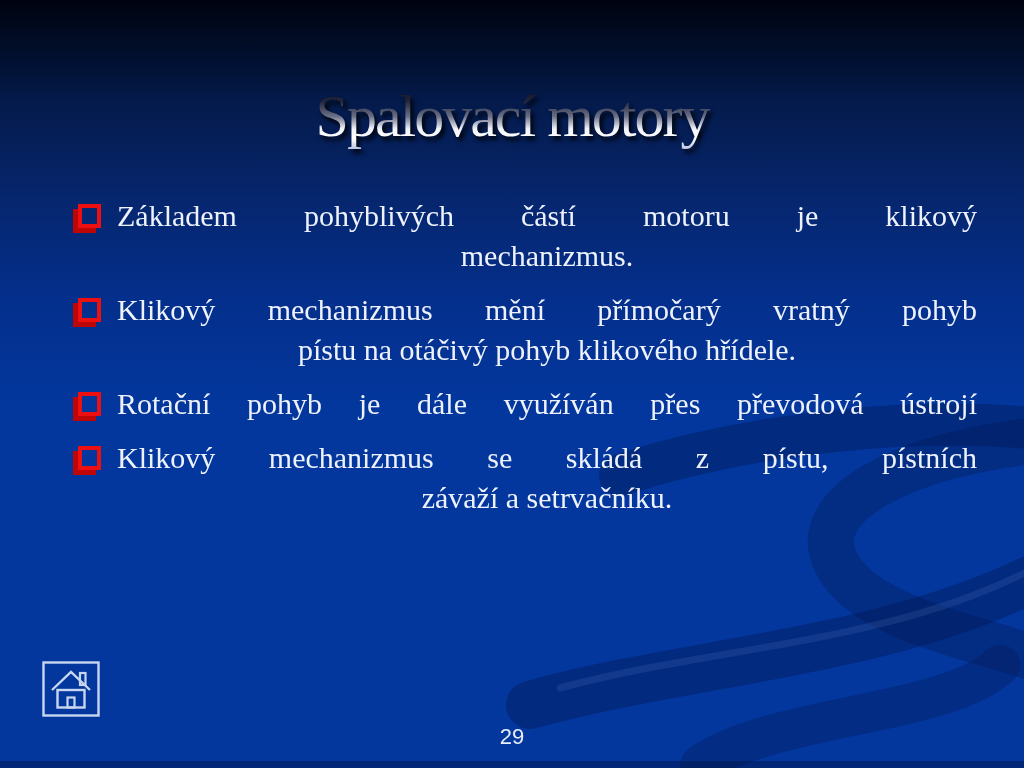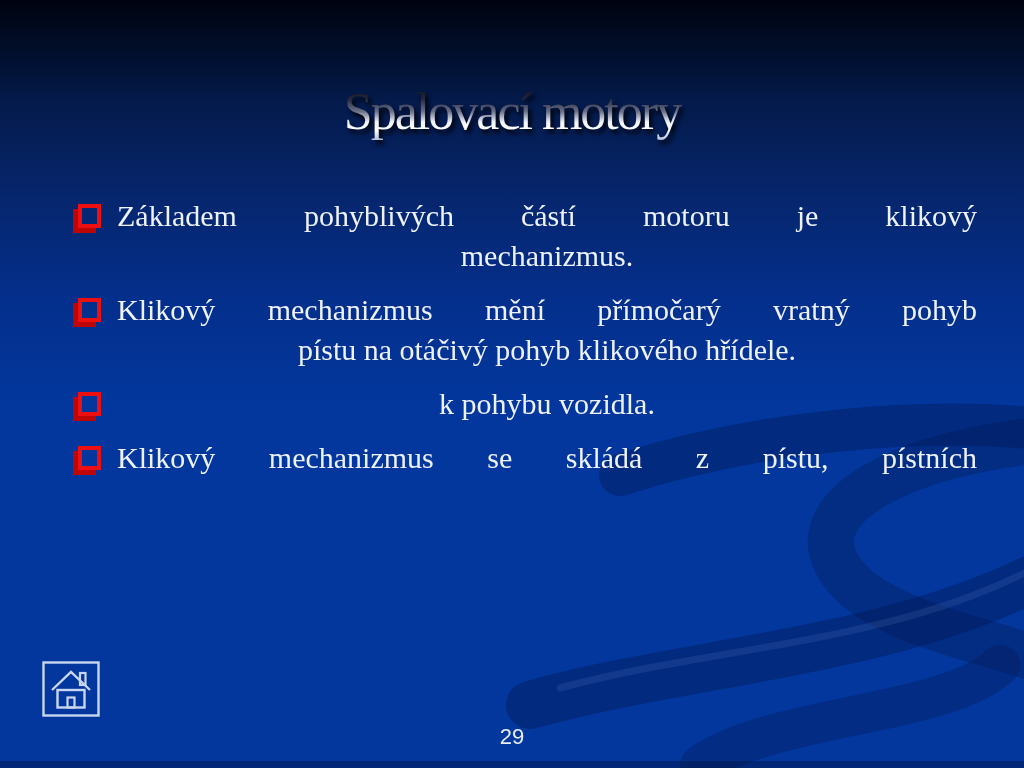--- a/index.html
+++ b/index.html
@@ -18,21 +18,21 @@
     font-family:"Liberation Serif", serif;
   }
   
   .waves{position:absolute;left:0;top:0;width:1024px;height:768px;pointer-events:none;}
   
   .bottom-strip{position:absolute;left:0;bottom:0;width:100%;height:7px;background:rgba(0,12,45,0.35);}
   
   .title{
     position:absolute;top:82px;left:0;width:100%;
     margin:0;text-align:center;
-    font-size:52px;font-weight:normal;letter-spacing:-2px;
+    font-size:60px;font-weight:normal;letter-spacing:-2px;
     font-family:"Liberation Serif", serif;
     background:linear-gradient(180deg,#0a0a14 0%,#23263a 28%,#6a7088 50%,#f2f4fa 68%,#ffffff 82%,#aebad6 100%);
     -webkit-background-clip:text;background-clip:text;
     color:transparent;
     filter:drop-shadow(3px 4px 2px rgba(0,0,0,0.85));
   }
   
   .content{position:absolute;top:196px;left:0;width:100%;padding-left:12px;}
   .bullet-item{
     position:relative;
@@ -89,26 +89,27 @@
     </div>
 
     <div class="bullet-item">
       <span class="bullet-glyph"></span>
       <div class="jl">Klikový mechanizmus mění přímočarý vratný pohyb</div>
       <div class="ll">pístu na otáčivý pohyb klikového hřídele.</div>
     </div>
 
     <div class="bullet-item">
       <span class="bullet-glyph"></span>
-      <div class="ll">k pohybu vozidla.</div>
+      <div class="jl">Rotační pohyb je dále využíván přes převodová ústrojí</div>
     </div>
 
     <div class="bullet-item">
       <span class="bullet-glyph"></span>
       <div class="jl">Klikový mechanizmus se skládá z pístu, pístních</div>
+      <div class="ll">závaží a setrvačníku.</div>
     </div>
 
   </div>
 
   <button class="home-btn" title="">
     <svg width="58" height="56" viewBox="0 0 58 56" xmlns="http://www.w3.org/2000/svg">
       <rect x="1.5" y="1.5" width="55" height="53" fill="none" stroke="#c8d6f0" stroke-width="2.4"></rect>
 
       <rect x="38" y="12" width="5.5" height="12" fill="none" stroke="#c8d6f0" stroke-width="2.2"></rect>
 

